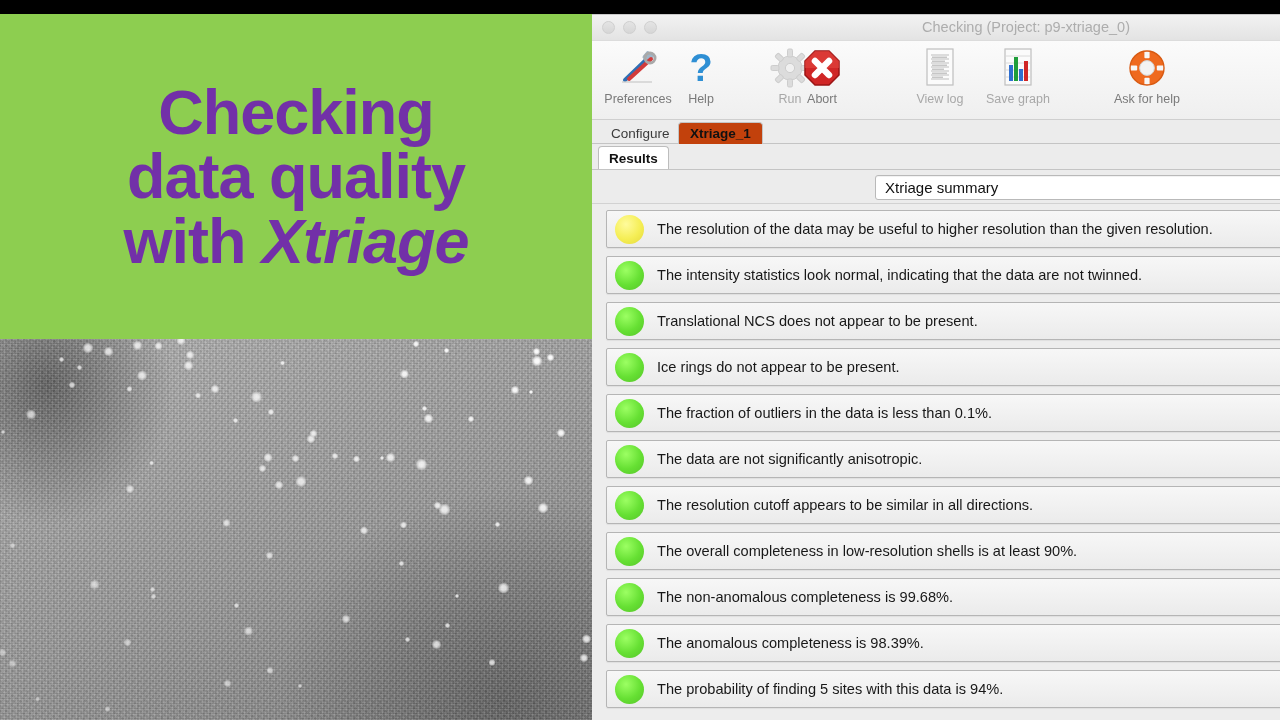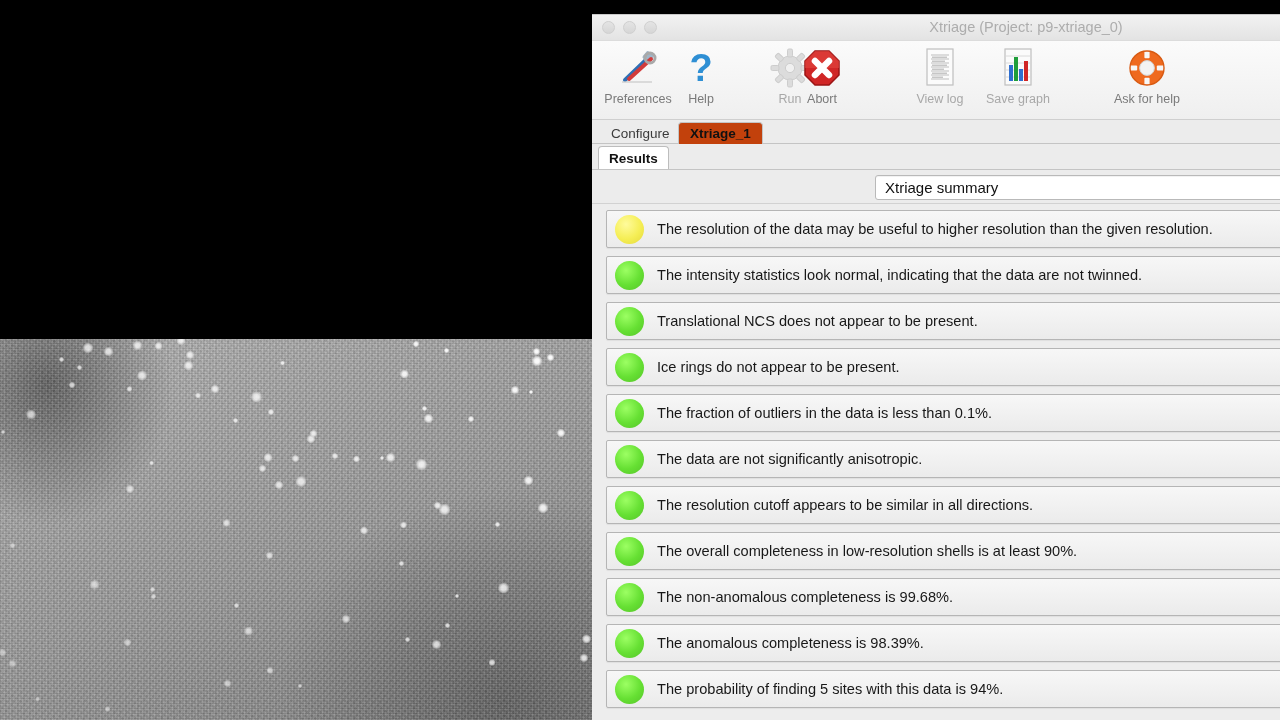--- a/index.html
+++ b/index.html
@@ -166,20 +166,25 @@
     white-space:nowrap;
   }
 </style>
 </head>
 <body>
 
 <div id="stage">
 
   <div id="slide">
 
+    <div id="slide-title-panel">
+      <div class="slide-line l1">Checking</div>
+      <div class="slide-line l2">data quality</div>
+      <div class="slide-line l3"><span>with </span><span class="ital">Xtriage</span></div>
+    </div>
 
     <div id="diffraction">
       <div id="grain"></div>
     <div class="spot" style="left: 532.348px; top: 16.8319px; width: 9.92967px; height: 9.92967px; opacity: 0.96;"></div>
         <div class="spot" style="left: 274.92px; top: 142.383px; width: 7.72727px; height: 7.72727px; opacity: 0.74;"></div>
         <div class="spot" style="left: 444.908px; top: 284.323px; width: 4.62712px; height: 4.62712px; opacity: 0.74;"></div>
         <div class="spot" style="left: -0.710799px; top: 310.479px; width: 6.68122px; height: 6.68122px; opacity: 0.49;"></div>
         <div class="spot" style="left: 279.993px; top: 21.558px; width: 4.53018px; height: 4.53018px; opacity: 0.83;"></div>
         <div class="spot" style="left: 556.562px; top: 89.8124px; width: 8.17695px; height: 8.17695px; opacity: 0.92;"></div>
         <div class="spot" style="left: 422.13px; top: 67.3608px; width: 4.37974px; height: 4.37974px; opacity: 0.87;"></div>
@@ -259,21 +264,21 @@
   </div>
 
   <div id="app">
 
     <div id="titlebar">
       <div id="traffic">
         <span class="light"></span>
         <span class="light"></span>
         <span class="light"></span>
       </div>
-      <div id="window-title">Xtriage (Project: p9-xtriage_0)</div>
+      <div id="window-title">Checking (Project: p9-xtriage_0)</div>
     </div>
 
     <div id="toolbar">
 
       <div class="tool" style="left:2px;">
         <span class="glyph">
           <svg width="40" height="40" viewBox="0 0 40 40">
             <line x1="7" y1="32" x2="31" y2="9" stroke="#2f6fb5" stroke-width="4" stroke-linecap="round"></line>
             <rect x="26" y="4" width="9" height="9" rx="2" fill="#9fb6c9" transform="rotate(40 30 8)"></rect>
             <line x1="11" y1="31" x2="33" y2="11" stroke="#d23b3b" stroke-width="4" stroke-linecap="round"></line>

